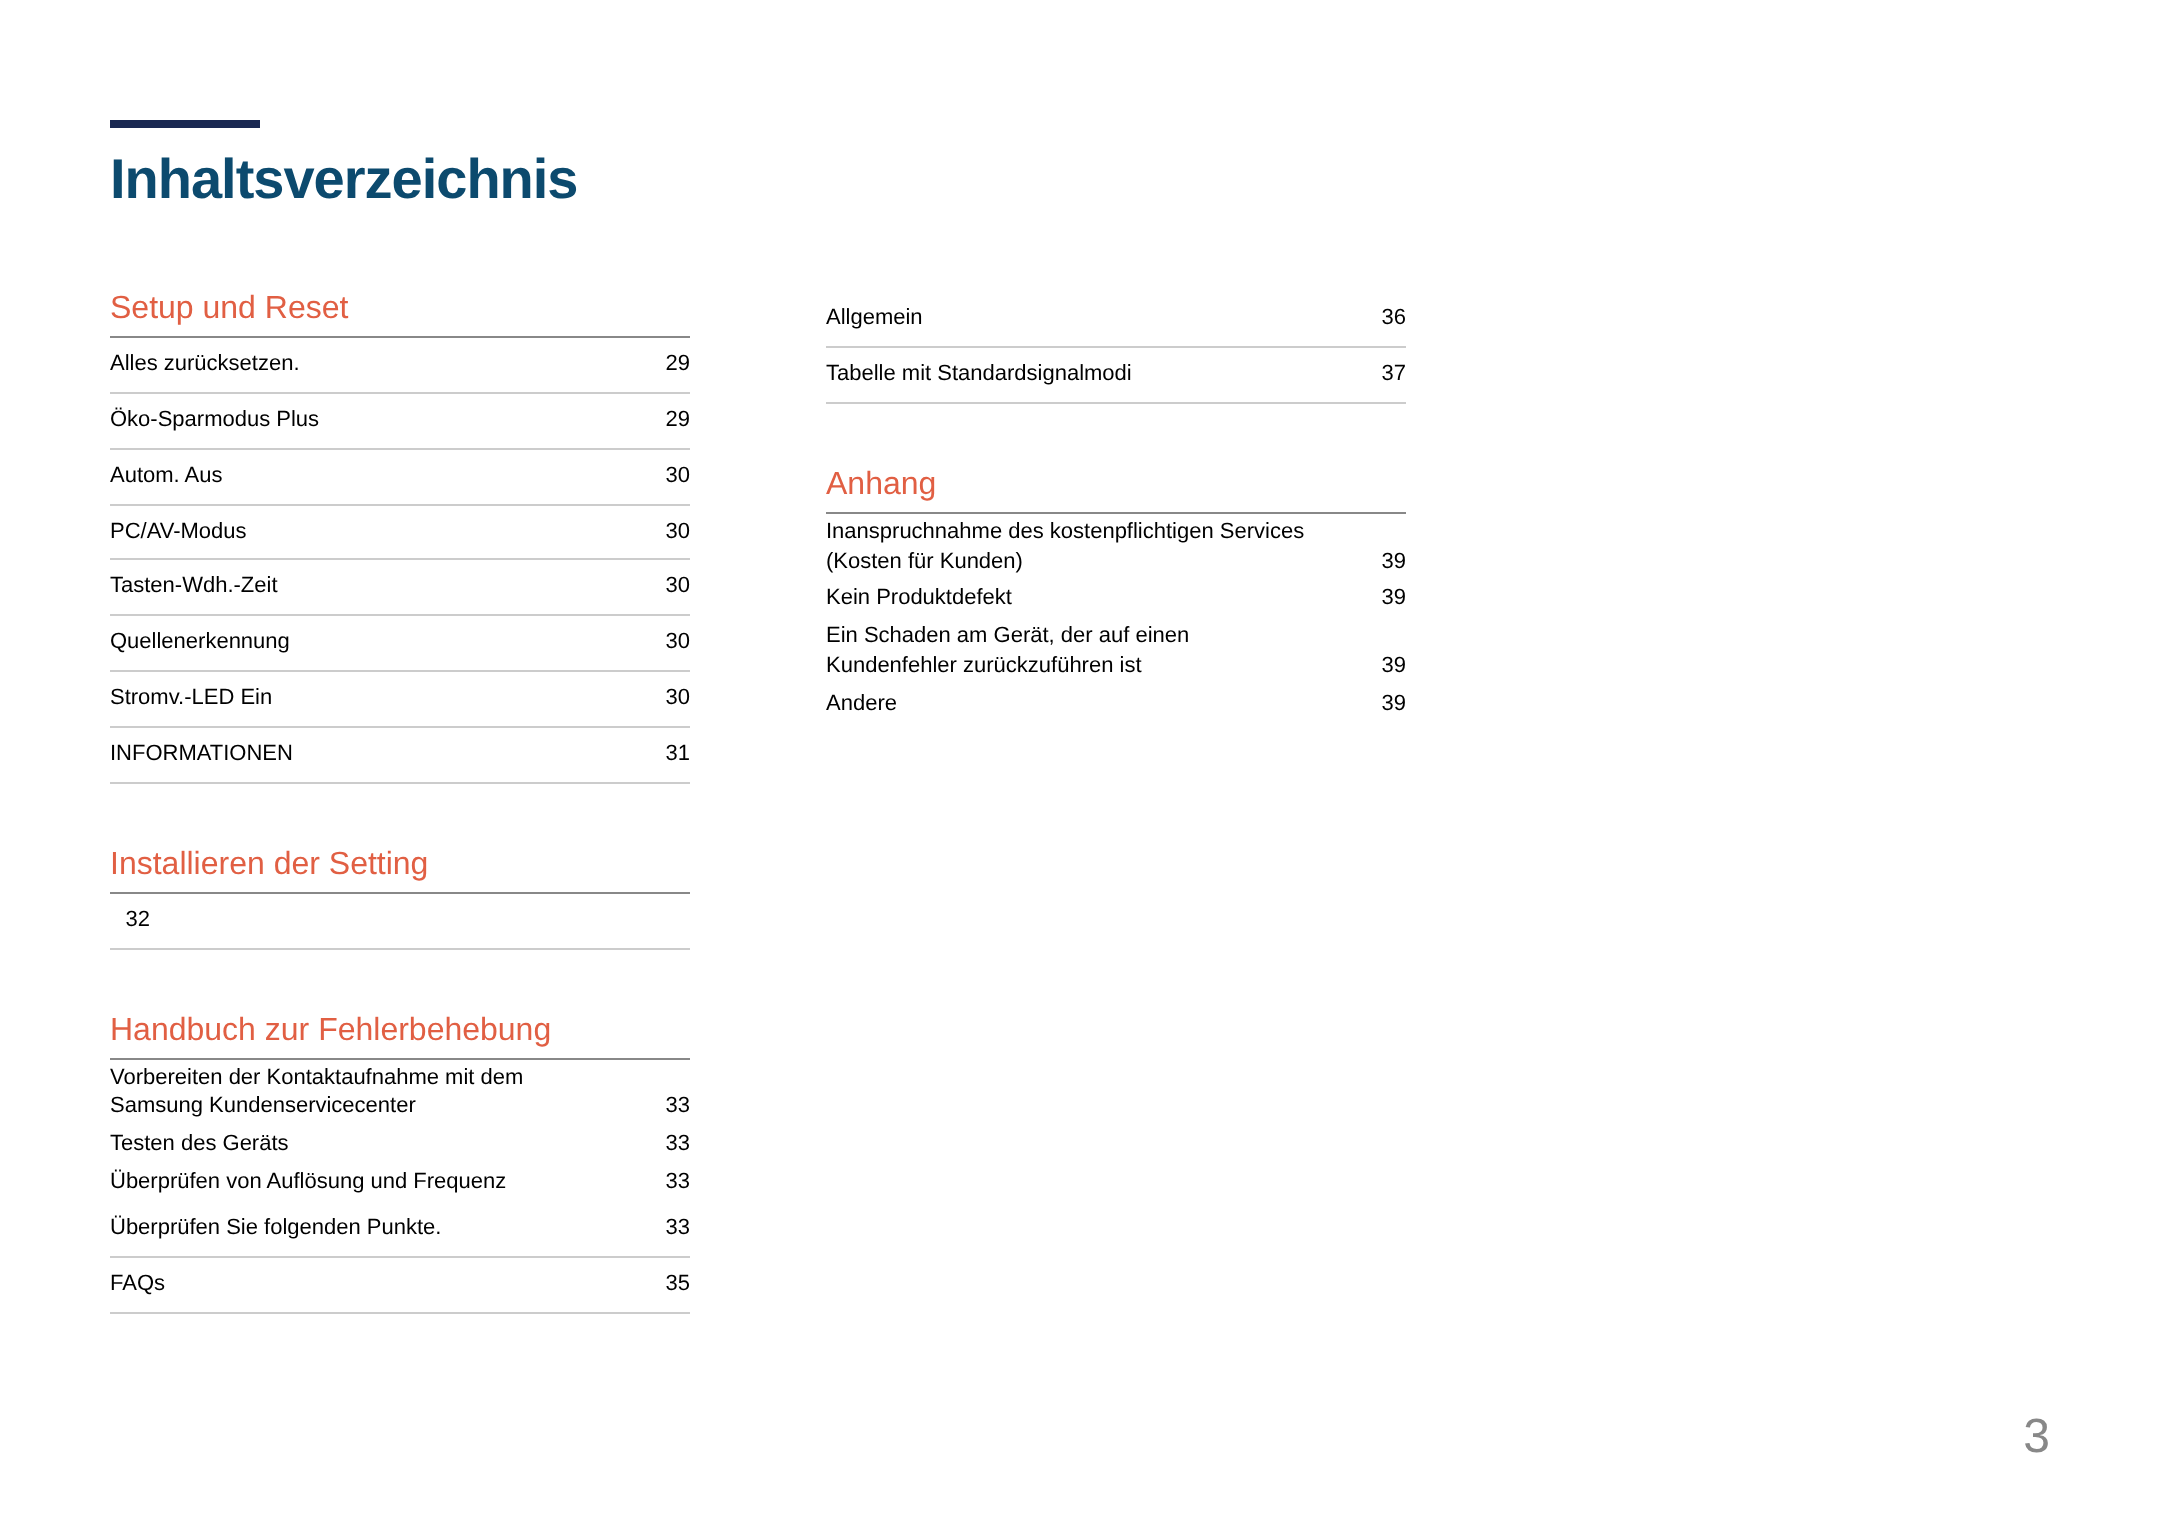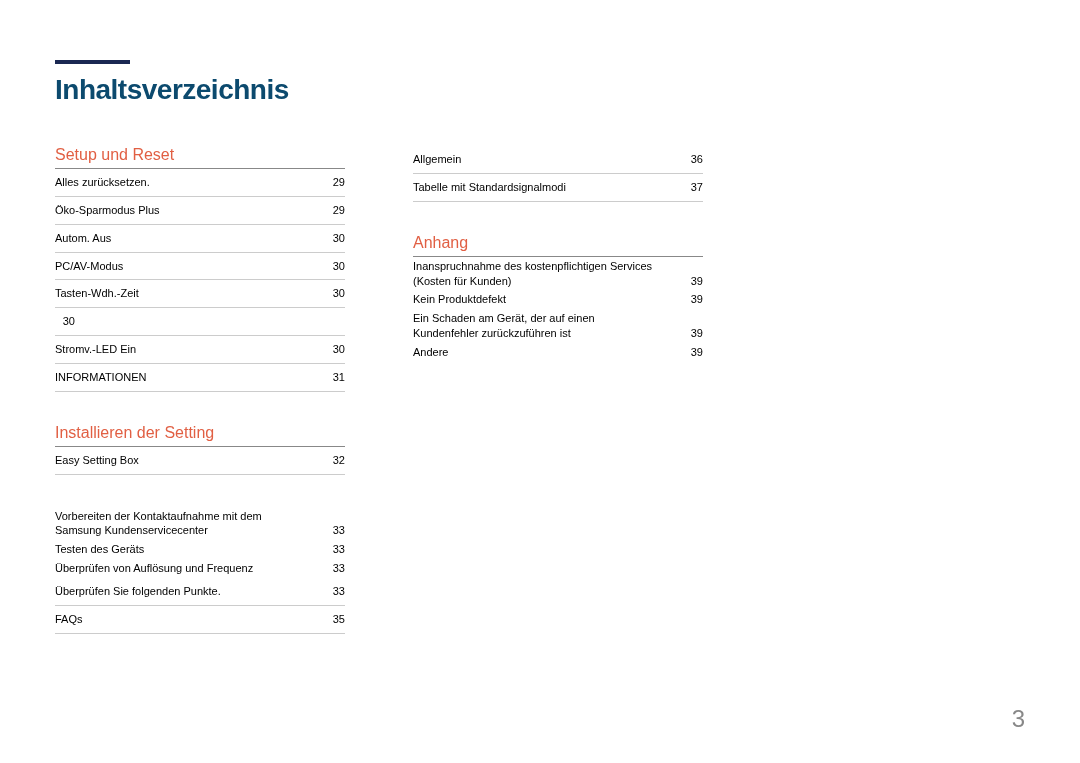--- a/index.html
+++ b/index.html
@@ -106,39 +106,40 @@
           </div>
           <div class="entry">
             <span class="entry-label">PC/AV-Modus</span>
             <span class="entry-page">30</span>
           </div>
           <div class="entry">
             <span class="entry-label">Tasten-Wdh.-Zeit</span>
             <span class="entry-page">30</span>
           </div>
           <div class="entry">
+            <span class="entry-label">Quellenerkennung</span>
             <span class="entry-page">30</span>
           </div>
           <div class="entry">
             <span class="entry-label">Stromv.-LED Ein</span>
             <span class="entry-page">30</span>
           </div>
           <div class="entry">
             <span class="entry-label">INFORMATIONEN</span>
             <span class="entry-page">31</span>
           </div>
         </div>
         <div class="section">
           <div class="section-heading">Installieren der Setting</div>
           <div class="entry">
-            <span class="entry-label">Easy Setting Box</span>
             <span class="entry-page">32</span>
           </div>
         </div>
         <div class="section">
+          <div class="section-heading">Handbuch zur Fehlerbehebung</div>
           <div class="entry no-border">
             <span class="entry-label">Vorbereiten der Kontaktaufnahme mit dem Samsung Kundenservicecenter</span>
             <span class="entry-page">33</span>
           </div>
           <div class="entry no-border">
             <span class="entry-label">Testen des Geräts</span>
             <span class="entry-page">33</span>
           </div>
           <div class="entry no-border">
             <span class="entry-label">Überprüfen von Auflösung und Frequenz</span>

